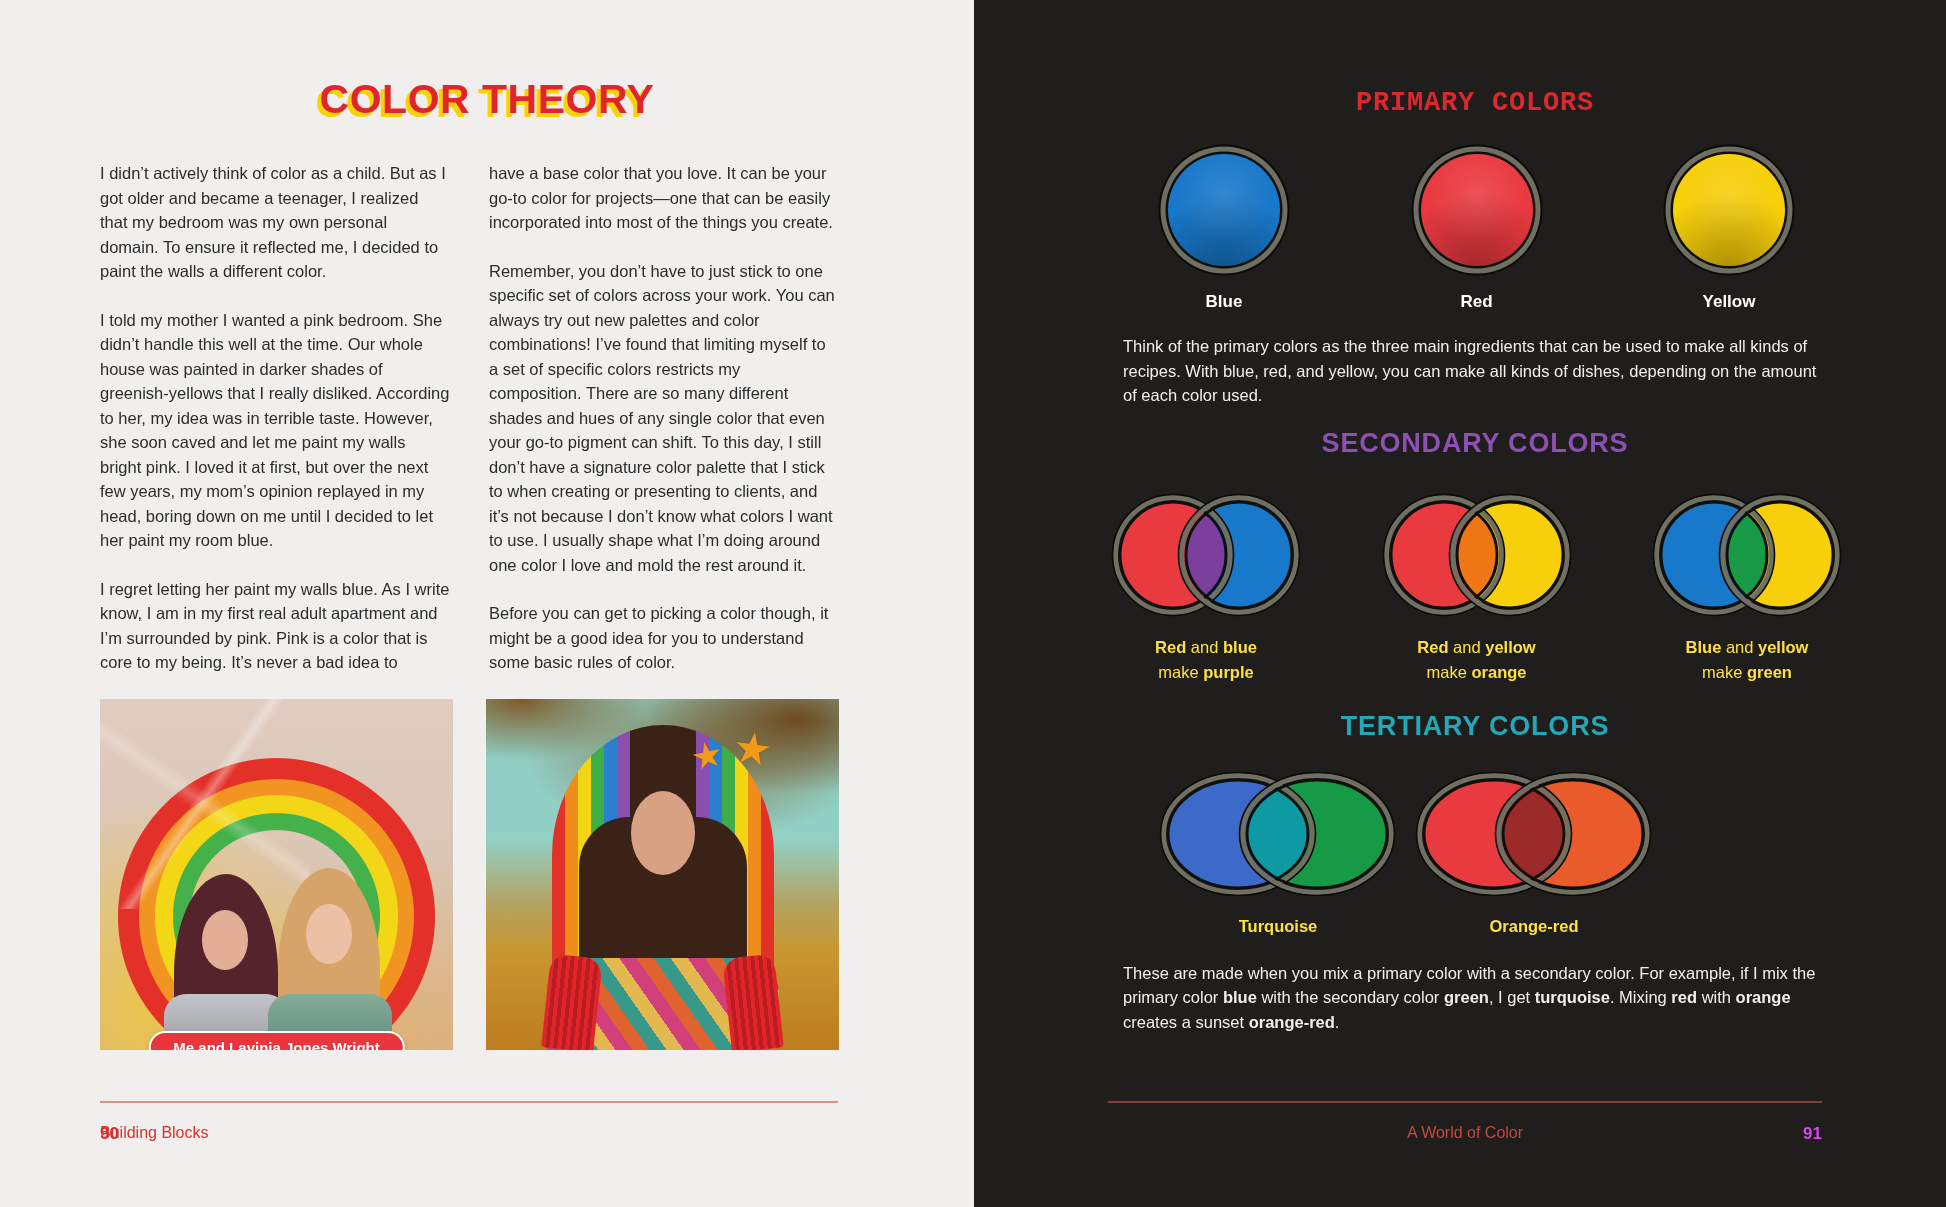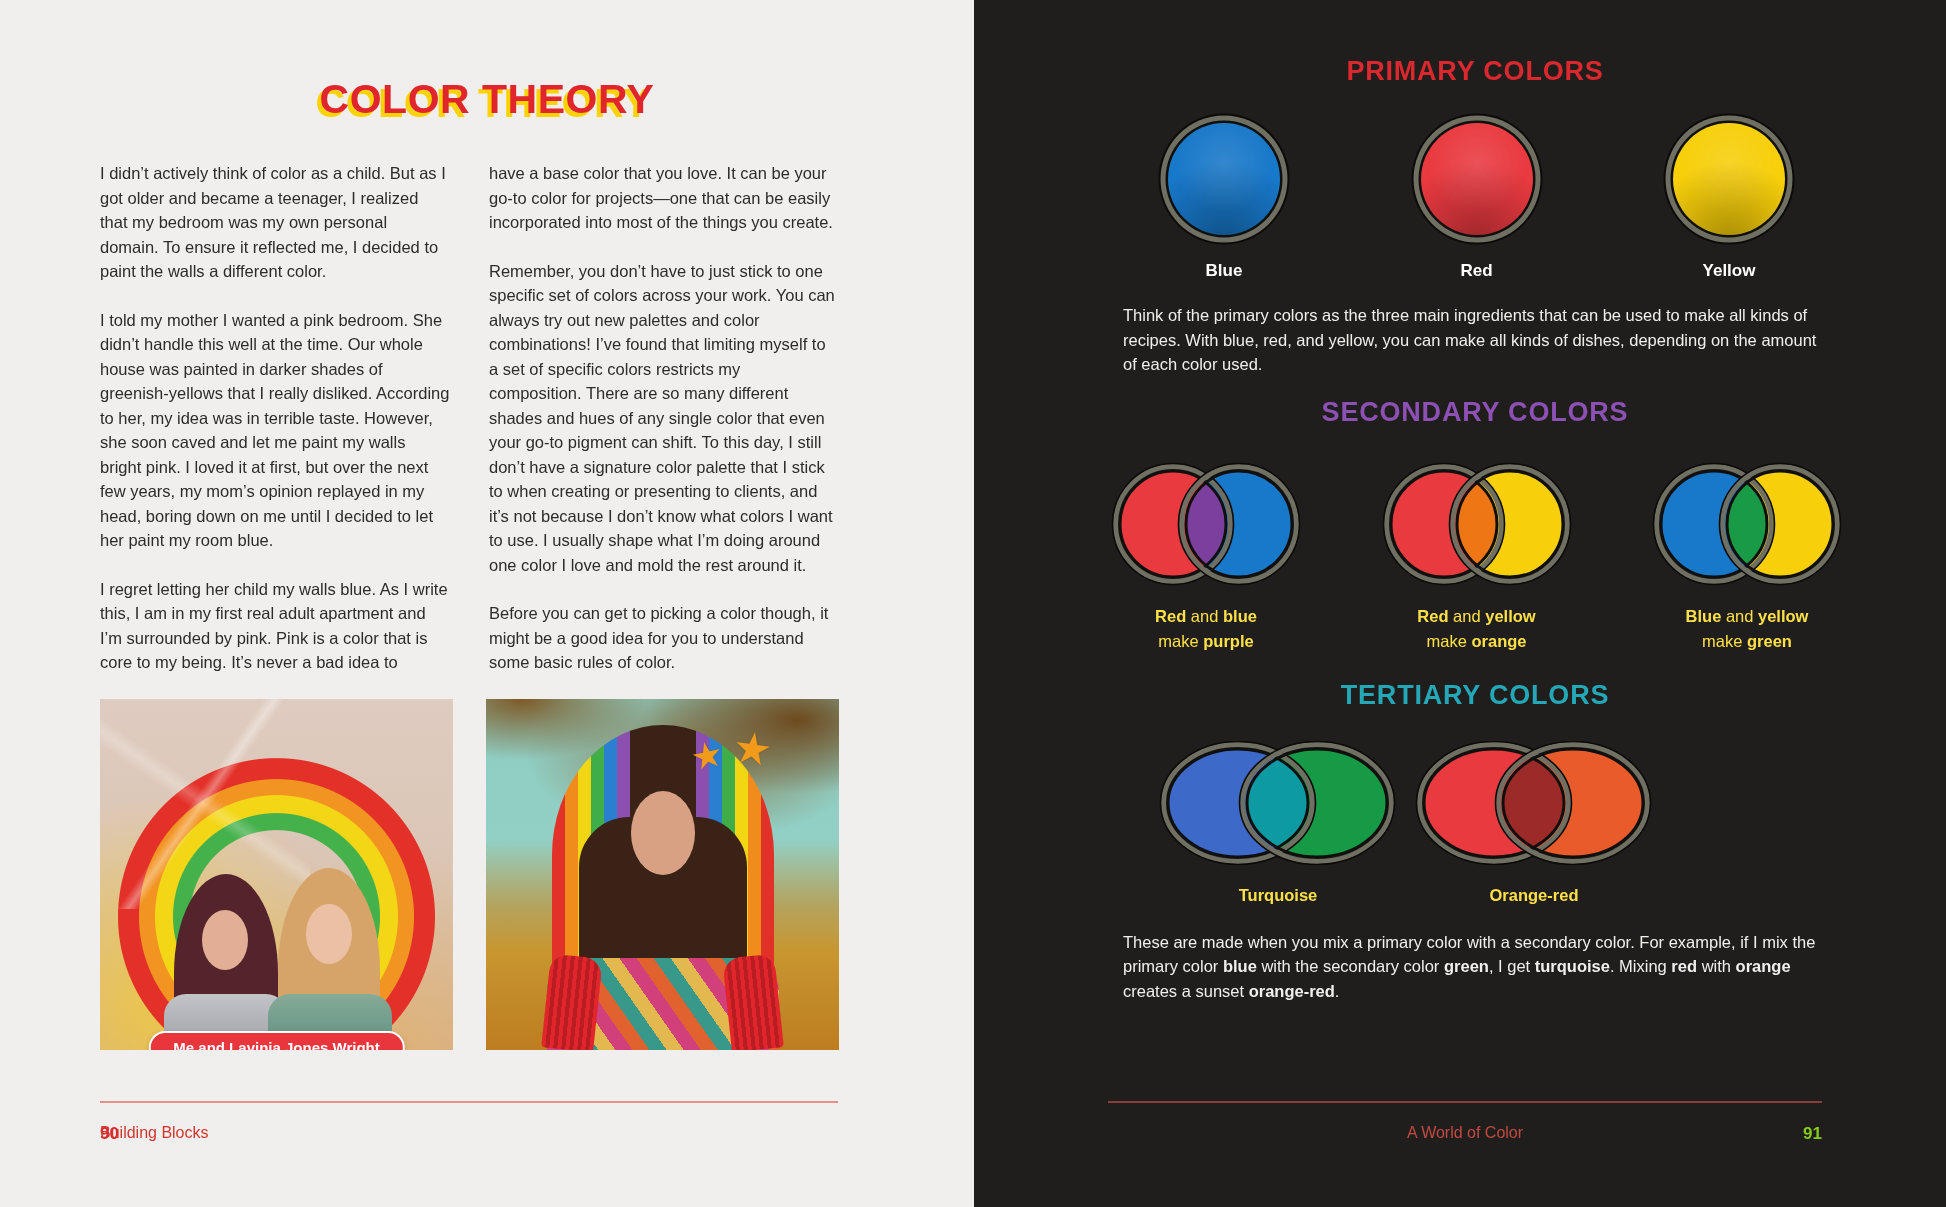--- a/index.html
+++ b/index.html
@@ -79,27 +79,27 @@
   .rule{position:absolute;top:1101px;height:2px;border:none;margin:0;}
   .rule-left{left:100px;width:738px;background:#e39287;}
   .rule-right{left:134px;width:714px;background:#8a4038;}
   .pagefoot{position:absolute;top:1124px;font-size:16px;}
   .pagefoot-left{left:100px;width:738px;}
   .pagefoot-right{left:134px;width:714px;}
   .pagenum{font-weight:700;font-size:17px;}
   .pagenum-left{color:#e0262c;}
   .foot-title-left{position:absolute;left:0;right:0;color:#d0362e;}
   .foot-title-right{position:absolute;left:0;right:0;text-align:center;color:#c24a41;}
-  .pagenum-right{position:absolute;right:0;top:0;color:#84cc16;}
+  .pagenum-right{position:absolute;right:0;top:0;color:#d946ef;}
 
   
   .page-right{flex:1;height:1207px;background:#201e1c;position:relative;color:#f1efec;}
   .rp-content{margin:0 104px 0 134px;}
   .rp-heading{margin:0;text-align:center;font-size:27px;font-weight:700;letter-spacing:.8px;}
-  .h-primary{padding-top:56px;}
+  .h-primary{padding-top:88px;font-family:Liberation Mono, monospace;}
   .h-secondary{margin-top:20px;}
   .h-tertiary{margin-top:26px;}
   .circle-row{display:flex;justify-content:space-between;padding:0 46px 0 49px;margin-top:24px;}
   .circle-block{width:134px;display:flex;flex-direction:column;align-items:center;}
   .pcircle{width:112px;height:112px;border-radius:50%;position:relative;margin-top:12px;
     box-shadow:0 0 0 2.5px #0f0f0d, 0 0 0 7.5px #6f6f62, 0 0 0 9.5px #0b0b0a;}
   .pcircle::after{content:"";position:absolute;inset:0;border-radius:50%;background:
     radial-gradient(circle at 50% 36%, rgba(255,255,255,.12), rgba(255,255,255,0) 55%),
     radial-gradient(circle at 50% 108%, rgba(0,0,0,.32), rgba(0,0,0,0) 62%);}
   .circle-label{margin-top:26px;font-size:17px;font-weight:700;color:#fff;}
@@ -117,21 +117,21 @@
 
 <div class="spread">
 
   <section class="page-left">
     <h1 class="title">COLOR THEORY</h1>
 
     <div class="columns">
       <div class="col col1">
           <p>I didn’t actively think of color as a child. But as I got older and became a teenager, I realized that my bedroom was my own personal domain. To ensure it reflected me, I decided to paint the walls a different color.</p>
           <p>I told my mother I wanted a pink bedroom. She didn’t handle this well at the time. Our whole house was painted in darker shades of greenish-yellows that I really disliked. According to her, my idea was in terrible taste. However, she soon caved and let me paint my walls bright pink. I loved it at first, but over the next few years, my mom’s opinion replayed in my head, boring down on me until I decided to let her paint my room blue.</p>
-          <p>I regret letting her child my walls blue. As I write this, I am in my first real adult apartment and I’m surrounded by pink. Pink is a color that is core to my being. It’s never a bad idea to</p>
+          <p>I regret letting her paint my walls blue. As I write know, I am in my first real adult apartment and I’m surrounded by pink. Pink is a color that is core to my being. It’s never a bad idea to</p>
         </div>
       <div class="col col2">
           <p>have a base color that you love. It can be your go-to color for projects—one that can be easily incorporated into most of the things you create.</p>
           <p>Remember, you don’t have to just stick to one specific set of colors across your work. You can always try out new palettes and color combinations! I’ve found that limiting myself to a set of specific colors restricts my composition. There are so many different shades and hues of any single color that even your go-to pigment can shift. To this day, I still don’t have a signature color palette that I stick to when creating or presenting to clients, and it’s not because I don’t know what colors I want to use. I usually shape what I’m doing around one color I love and mold the rest around it.</p>
           <p>Before you can get to picking a color though, it might be a good idea for you to understand some basic rules of color.</p>
         </div>
     </div>
 
     <div class="photos">
       <figure class="photo photo1" style="margin:0">

